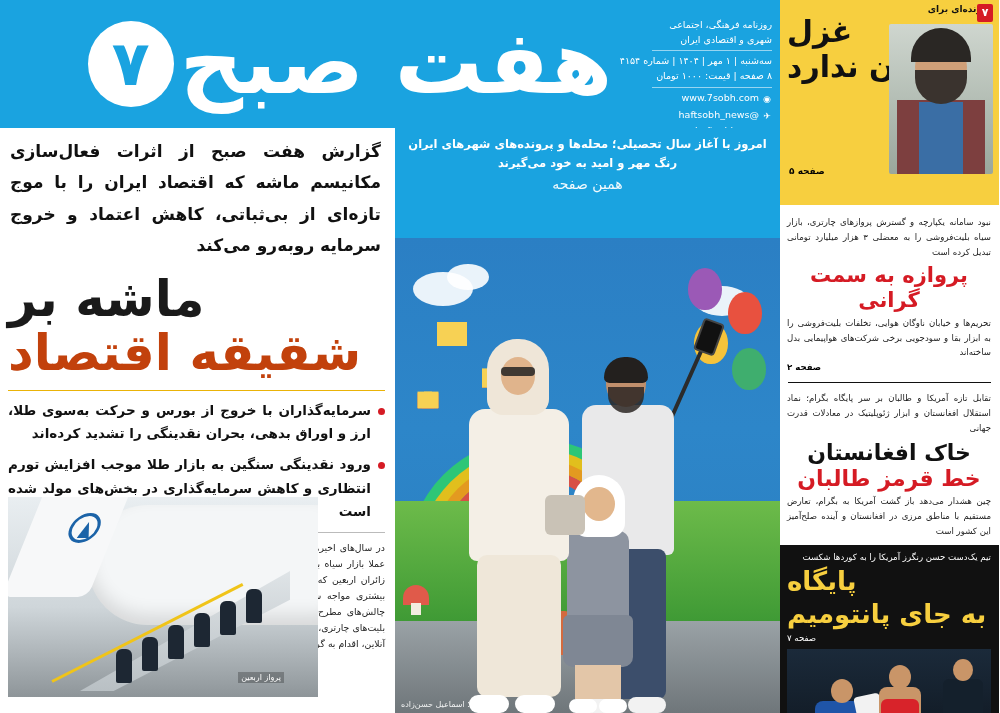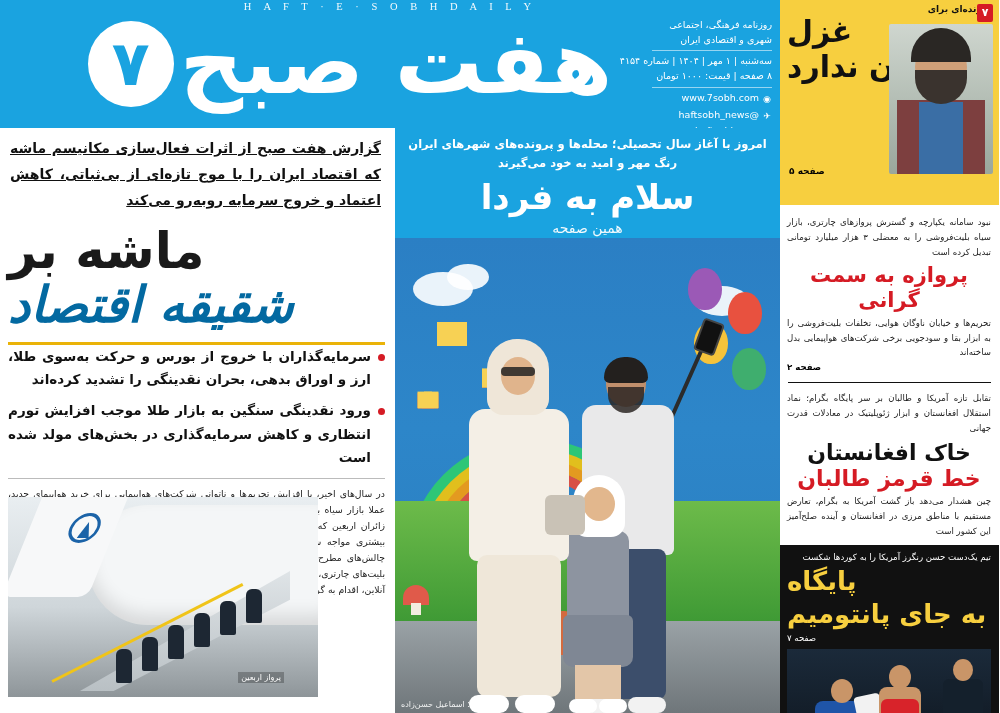--- a/index.html
+++ b/index.html
@@ -226,41 +226,40 @@
 
   
   .lead-col {
     position: absolute; top: 128px; left: 0;
     width: 395px; height: 585px;
     background: #ffffff;
     padding: 6px 10px 0 8px;
     direction: rtl;
   }
   .lead-standfirst {
-    font-size: 14px; line-height: 1.85; text-align: justify;
+    font-size: 17px; line-height: 1.85; text-align: justify;
     color: #111; font-weight: bold;
     padding: 2px 4px 6px 2px;
-    text-decoration: underline;
   }
   .lead-title {
     margin-top: 4px;
     text-align: left;
     direction: rtl;
     font-weight: bold;
     color: #d51b24;
     font-size: 50px;
     line-height: 1.08;
     letter-spacing: -1px;
   }
   .lead-title .l1 { color: #1a1a1a; display: block; }
-  .lead-title .l2 { color: #0369a1; display: block; font-style: italic; }
+  .lead-title .l2 { color: #c2410c; display: block; }
   .lead-bullets {
     margin-top: 10px;
-    border-top: 3px solid #eab308;
-    padding-top: 0;
+    border-top: 1px solid #eab308;
+    padding-top: 8px;
   }
   .bullet {
     position: relative;
     font-size: 13.5px; line-height: 1.75;
     font-weight: bold; color: #111;
     padding-right: 14px;
     margin-bottom: 7px;
     text-align: justify;
   }
   .bullet:before {
@@ -409,21 +408,20 @@
   .side-divider { height: 4px; background: #ffffff; }
 </style>
 </head>
 <body>
 
 <div class="page">
 
   <div class="main-col">
 
     <div class="masthead">
-      <div class="masthead-latin">H A F T · E · S O B H   D A I L Y</div>
 
       <div class="masthead-info">
         <div class="line">روزنامه فرهنگی، اجتماعی</div>
         <div class="line">شهری و اقتصادی ایران</div>
         <div class="sep"></div>
         <div class="line">سه‌شنبه | ۱ مهر | ۱۴۰۴ | شماره ۴۱۵۴</div>
         <div class="line">۸ صفحه | قیمت: ۱۰۰۰ تومان</div>
         <div class="sep"></div>
         <div class="line social">
           <span class="mini-ic">◉</span><span>www.7sobh.com</span>
@@ -470,21 +468,20 @@
         <div class="pax" style="right:134px;bottom:38px;"></div>
         <div class="pax" style="right:160px;bottom:26px;"></div>
         <div class="pax" style="right:186px;bottom:14px;"></div>
         <div class="plane-caption">پرواز اربعین</div>
       </div>
     </div>
 
     <div class="photo-col">
       <div class="promo-band">
         <div class="promo-kicker">امروز با آغاز سال تحصیلی؛ محله‌ها و پرونده‌های شهرهای ایران رنگ مهر و امید به خود می‌گیرند</div>
-        <div class="promo-title">سلام به فردا</div>
         <div class="promo-page">همین صفحه</div>
       </div>
 
       <div class="photo">
         <div class="cloud c1"></div>
         <div class="cloud c2"></div>
         <div class="cloud c3"></div>
         <div class="butterfly b1"></div>
         <div class="butterfly b2"></div>
         <div class="butterfly b3"></div>

